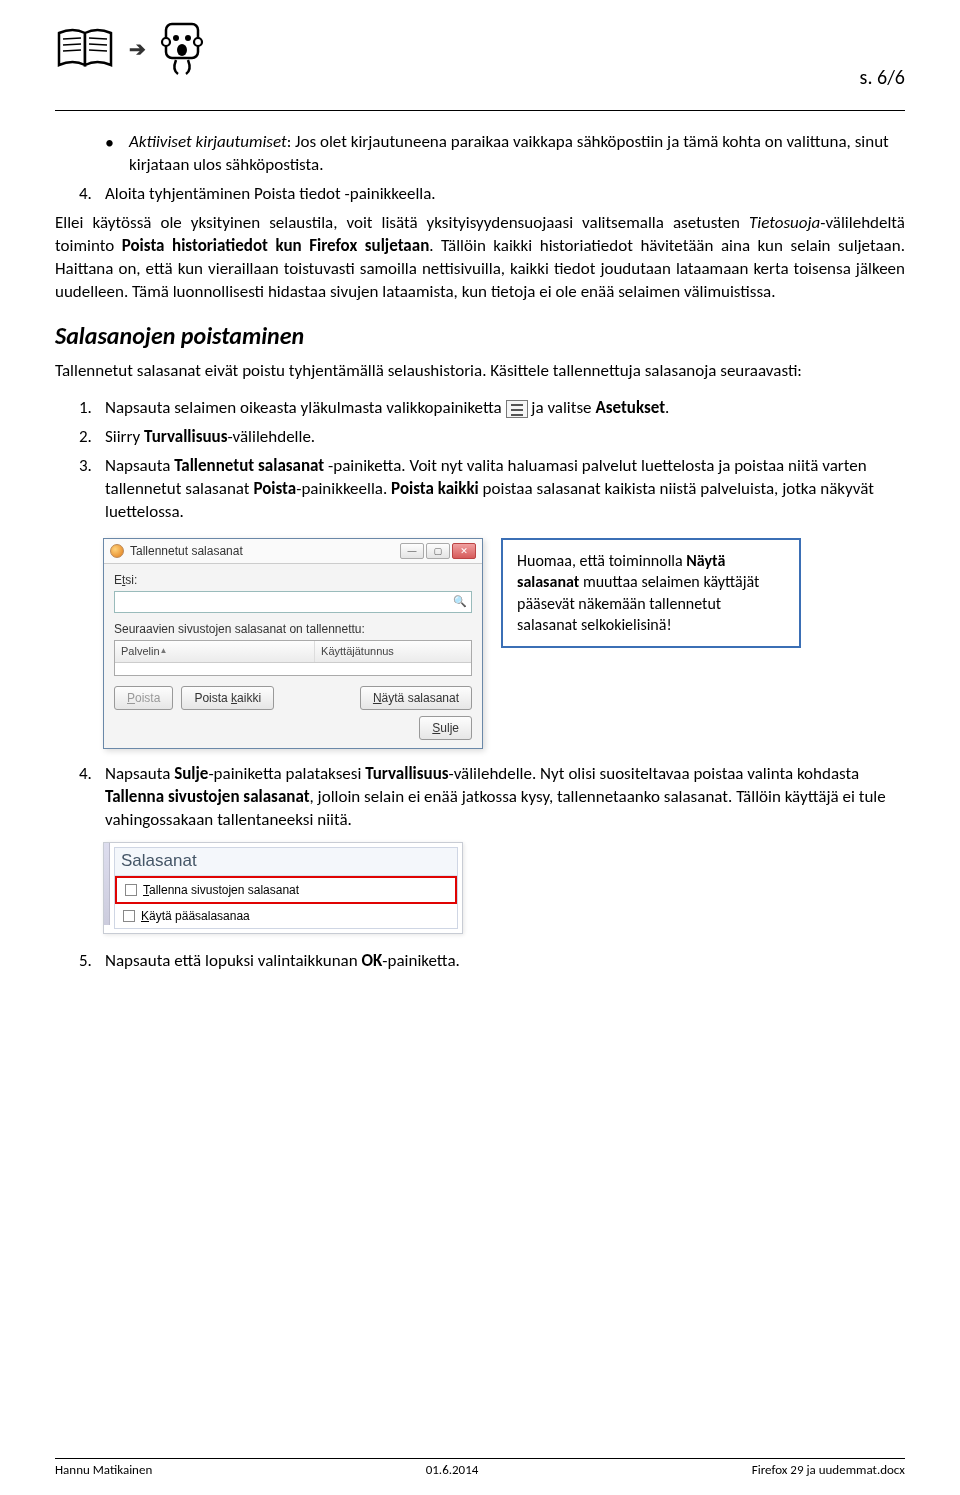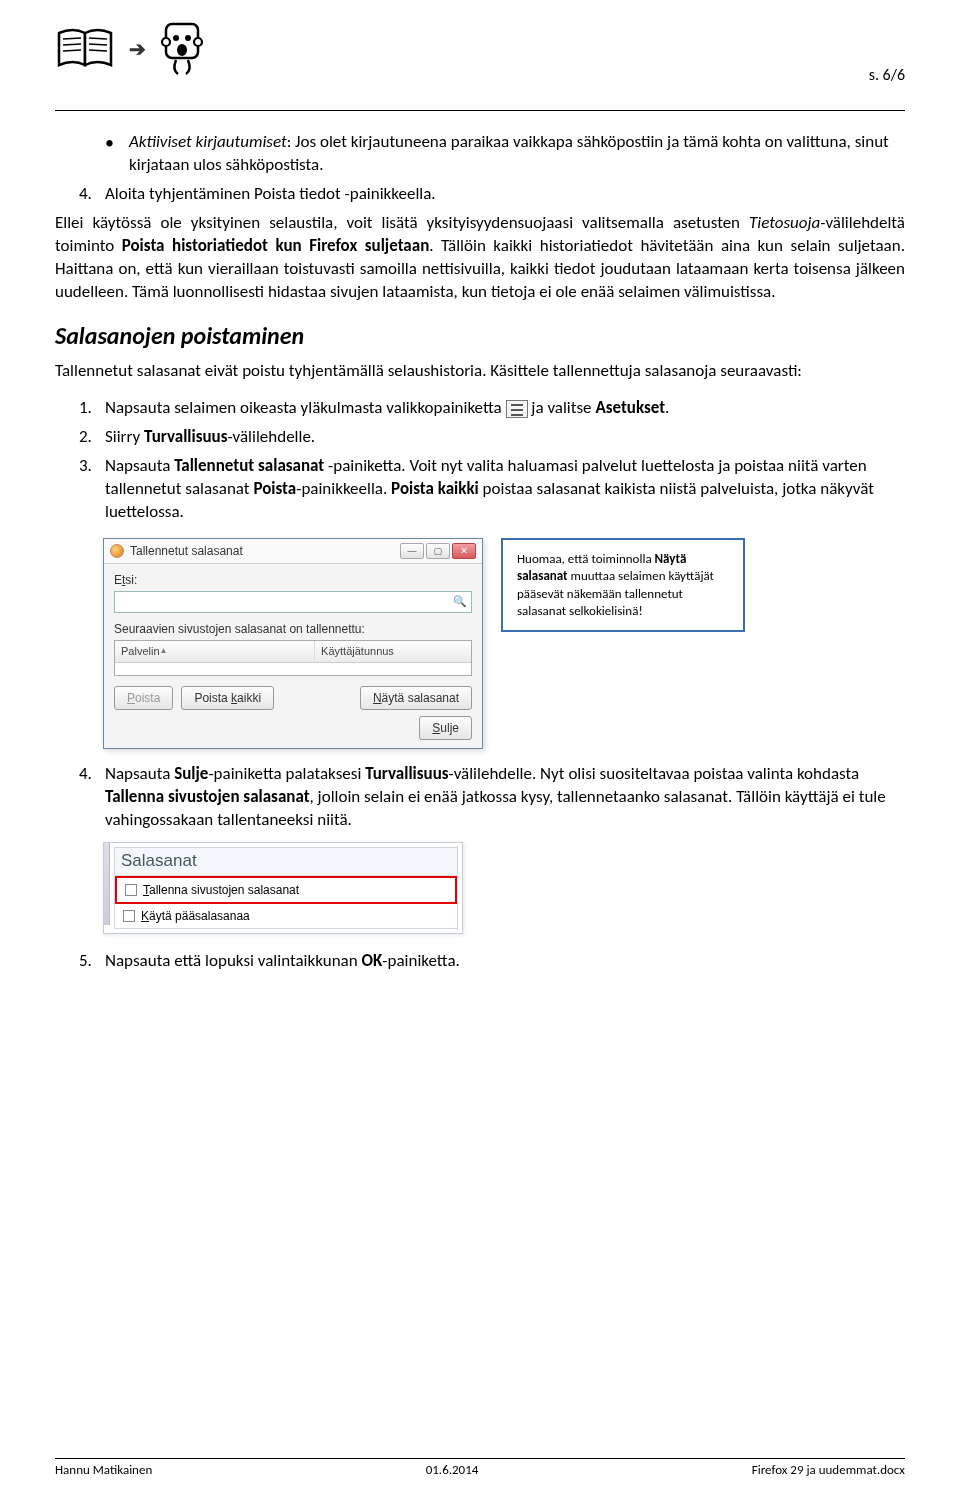--- a/index.html
+++ b/index.html
@@ -10,21 +10,21 @@
     font-size: 16px;
     color: #000;
     background: #fff;
     width: 960px;
   }
   .page { padding: 20px 55px 15px 55px; min-height: 1495px; position: relative; }
   .header { position: relative; height: 90px; }
   .header-icons { display: flex; align-items: center; gap: 12px; }
   .book-icon svg, .face-icon svg { display: block; }
   .arrow-icon { font-size: 20px; font-weight: bold; color: #333; }
-  .page-num { position: absolute; right: 0; top: 45px; font-size: 16px; }
+  .page-num { position: absolute; right: 0; top: 45px; font-size: 20px; }
   .hr-top { border: none; border-top: 1.5px solid #000; margin: 0 0 20px 0; }
   .content { font-size: 17px; line-height: 1.35; }
   .bullet { margin: 0 0 6px 50px; padding-left: 24px; position: relative; }
   .bullet::before { content: "•"; position: absolute; left: 0; top: 0; font-size: 18px; }
   .numitem { margin: 0 0 6px 24px; padding-left: 26px; position: relative; }
   .numitem .num { position: absolute; left: 0; top: 0; }
   .italic { font-style: italic; }
   .para { margin: 6px 0 14px 0; text-align: justify; }
   h2 { font-size: 24px; font-style: italic; font-weight: bold; margin: 16px 0 8px 0; }
   .inline-menu-icon {
@@ -61,21 +61,21 @@
   .list-row { display: flex; }
   .list-row div { padding: 4px 6px; font-size: 11px; color: #444; }
   .list-row .col1 { flex: 1.3; }
   .list-row .col2 { flex: 1; }
   .dlg-btn-row { display: flex; gap: 8px; margin-top: 10px; }
   .dlg-btn-row.right { justify-content: flex-end; margin-top: 6px; }
   .dlg-btn { padding: 3px 12px; border: 1px solid #999; background: linear-gradient(#fdfdfd,#e6e6e6); border-radius: 3px; font-size: 12px; color:#333; }
   .dlg-btn.disabled { color: #999; }
   .spacer { flex: 1; }
   .callout {
-    border: 2px solid #3b6fb5; padding: 10px 14px; width: 244px; font-size: 13px;
+    border: 2px solid #3b6fb5; padding: 10px 14px; width: 300px; font-size: 16px;
     background: #fff; line-height: 1.35;
   }
   .settings-panel {
     width: 360px; border: 1px solid #c8ccd4; background: #fff;
     font-family: "Segoe UI", Tahoma, sans-serif; font-size: 12px; margin: 10px 0 16px 48px;
     box-shadow: 1px 1px 4px rgba(0,0,0,.1);
   }
   .sp-scroll { width: 6px; background: linear-gradient(#dde,#ccd); float: left; height: 82px; border-right:1px solid #bbc;}
   .sp-body { margin-left: 6px; }
   .groupbox { border: 1px solid #cfd6e4; margin: 4px; }

